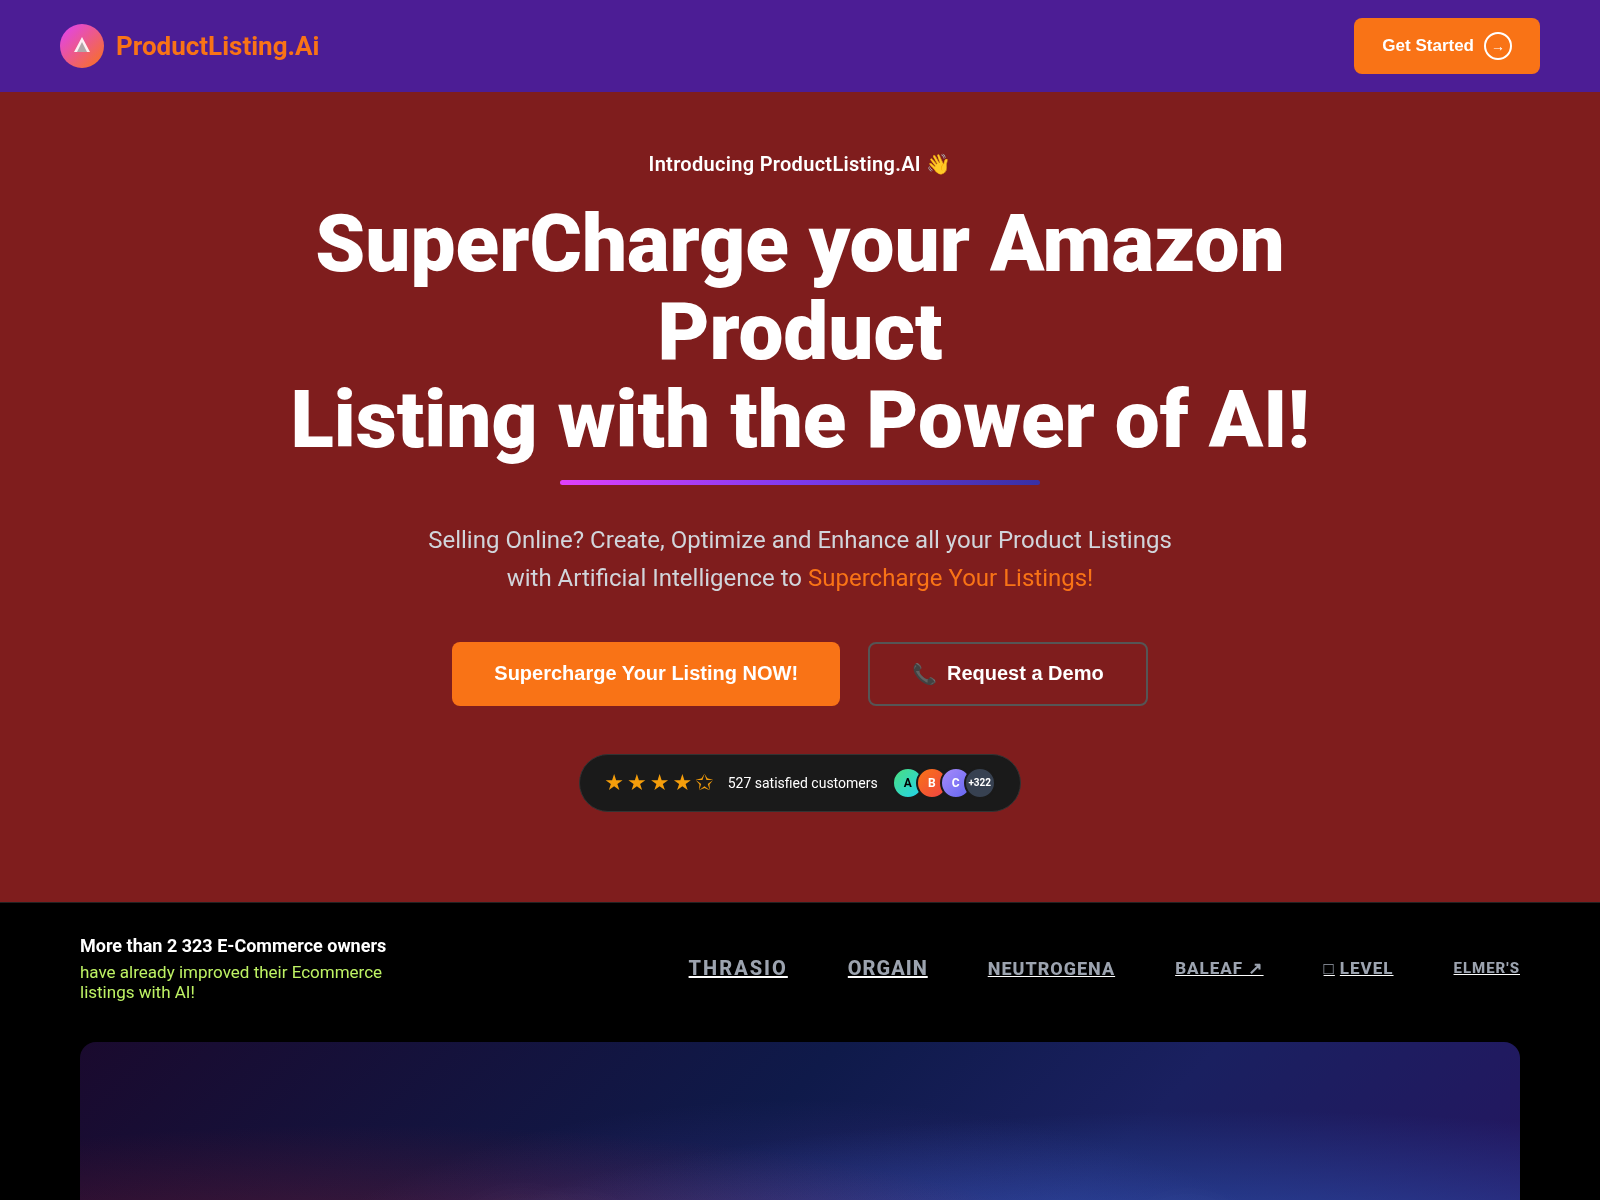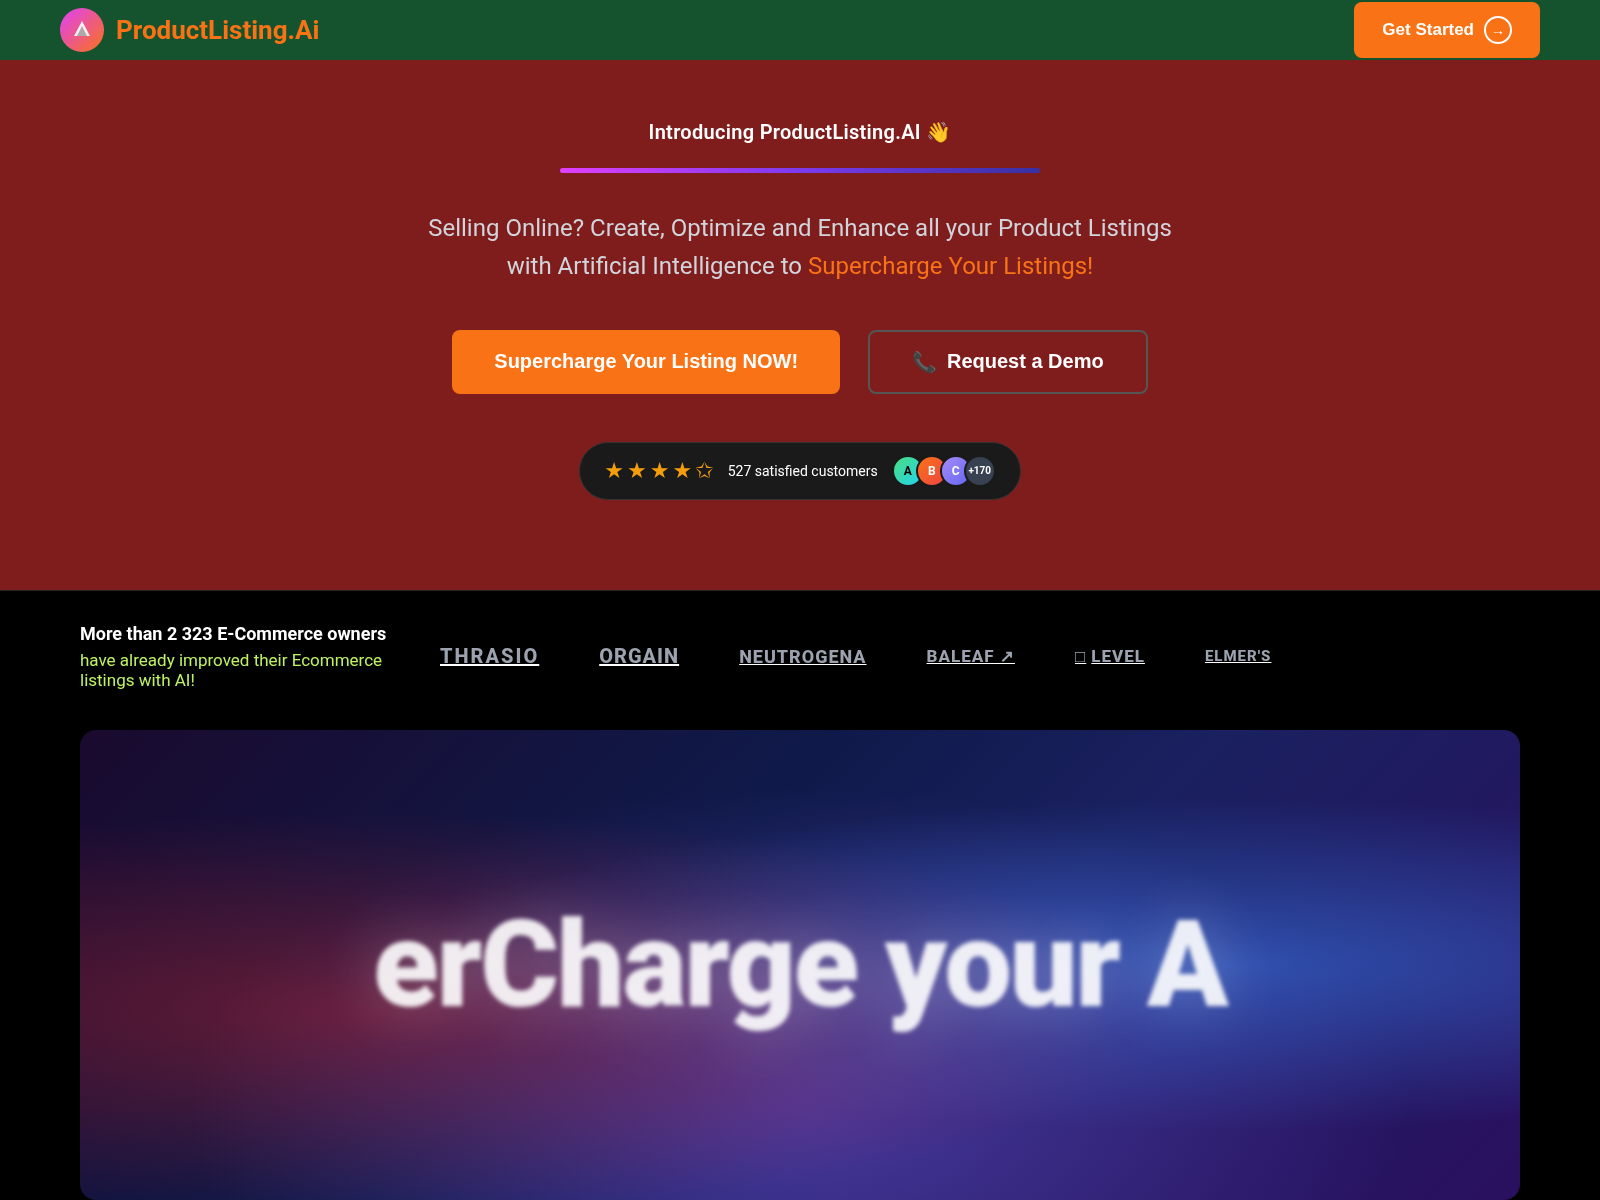--- a/index.html
+++ b/index.html
@@ -11,22 +11,22 @@
       width: 1600px;
       min-height: 1200px;
       overflow-x: hidden;
     }
 
     
     .navbar {
       display: flex;
       align-items: center;
       justify-content: space-between;
-      padding: 2px 60px;
-      background: #14532d;
+      padding: 18px 60px;
+      background: #4c1d95;
     }
 
     .logo-area {
       display: flex;
       align-items: center;
       gap: 12px;
     }
 
     .logo-icon {
       width: 44px;
@@ -234,20 +234,21 @@
       width: 100%;
       height: 1px;
       background: #222;
       margin-bottom: 32px;
     }
 
     
     .brands-section {
       display: flex;
       align-items: center;
+      justify-content: space-between;
       padding: 0 80px 40px;
     }
 
     .brands-left {
       max-width: 360px;
     }
 
     .brands-left-title {
       font-size: 18px;
       font-weight: 700;
@@ -335,20 +336,24 @@
     </div>
   </div>
   <button class="get-started-btn">
     <span>Get Started</span>
     <span class="arrow-circle">→</span>
   </button>
 </nav>
 
 <section class="hero">
   <p class="hero-intro">Introducing ProductListing.AI 👋</p>
+  <h1 class="hero-title">
+    <span>SuperCharge your Amazon Product</span><br>
+    <span>Listing with the Power of AI!</span>
+  </h1>
   <div class="underline-gradient"></div>
   <p class="hero-subtitle">
     <span>Selling Online? Create, Optimize and Enhance all your Product Listings</span><br>
     <span>with Artificial Intelligence to </span><span class="highlight">Supercharge Your Listings!</span>
   </p>
   <div class="hero-buttons">
     <button class="btn-supercharge">Supercharge Your Listing NOW!</button>
     <button class="btn-demo">
       <span>📞</span>
       <span>Request a Demo</span>
@@ -362,21 +367,21 @@
         <span class="star-filled">★</span>
         <span class="star-filled">★</span>
         <span class="star-filled">★</span>
         <span class="star-half">✩</span>
       </div>
       <span class="satisfied-text">527 satisfied customers</span>
       <div class="avatars">
         <div class="avatar-circle avatar-a">A</div>
         <div class="avatar-circle avatar-b">B</div>
         <div class="avatar-circle avatar-c">C</div>
-        <div class="avatar-count">+170</div>
+        <div class="avatar-count">+322</div>
       </div>
     </div>
   </div>
 </section>
 
 <div class="divider-line"></div>
 
 <div class="brands-section">
   <div class="brands-left">
     <div class="brands-left-title">More than 2 323 E-Commerce owners</div>

